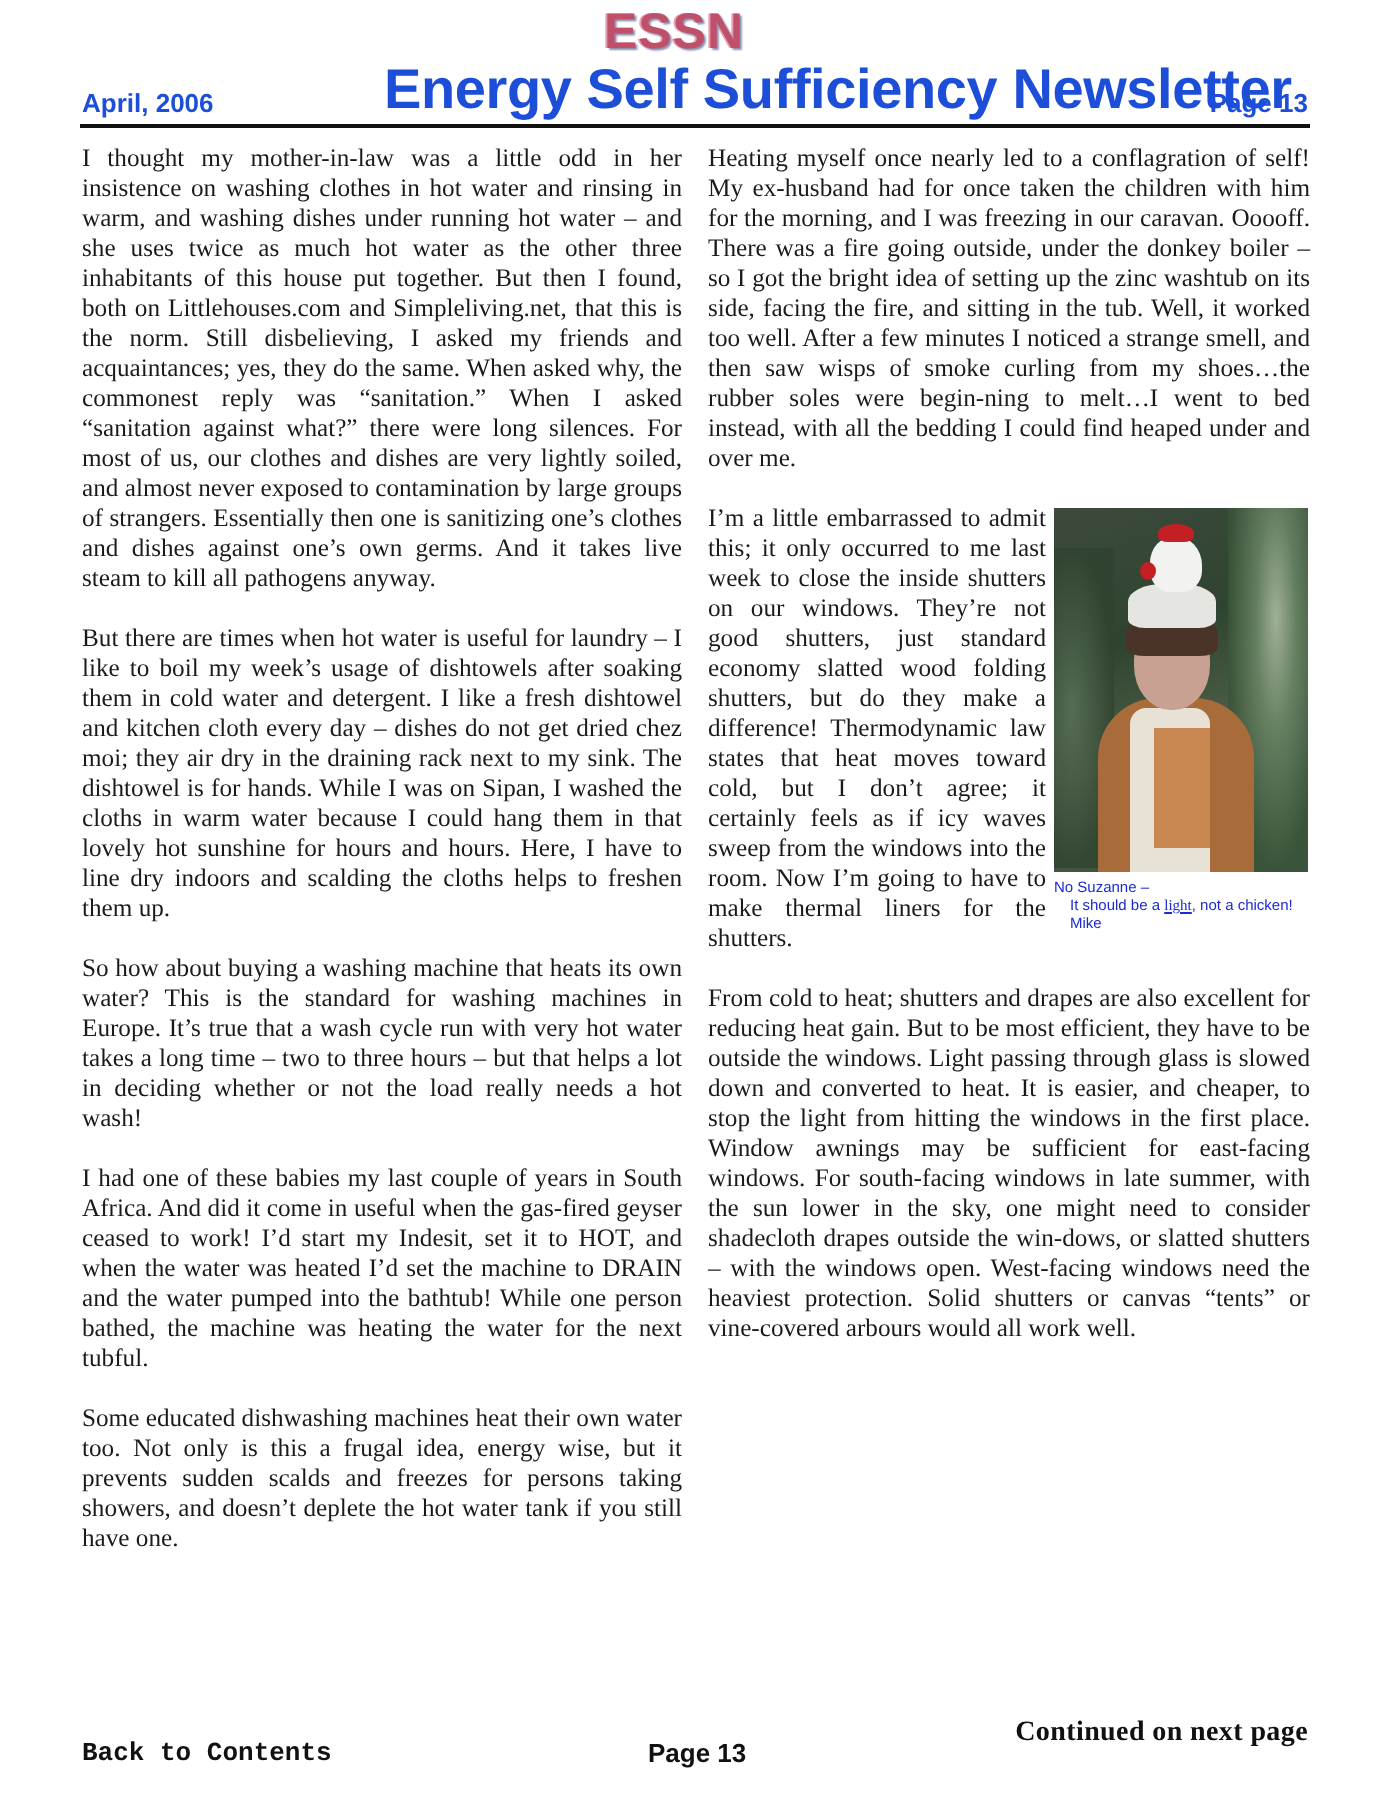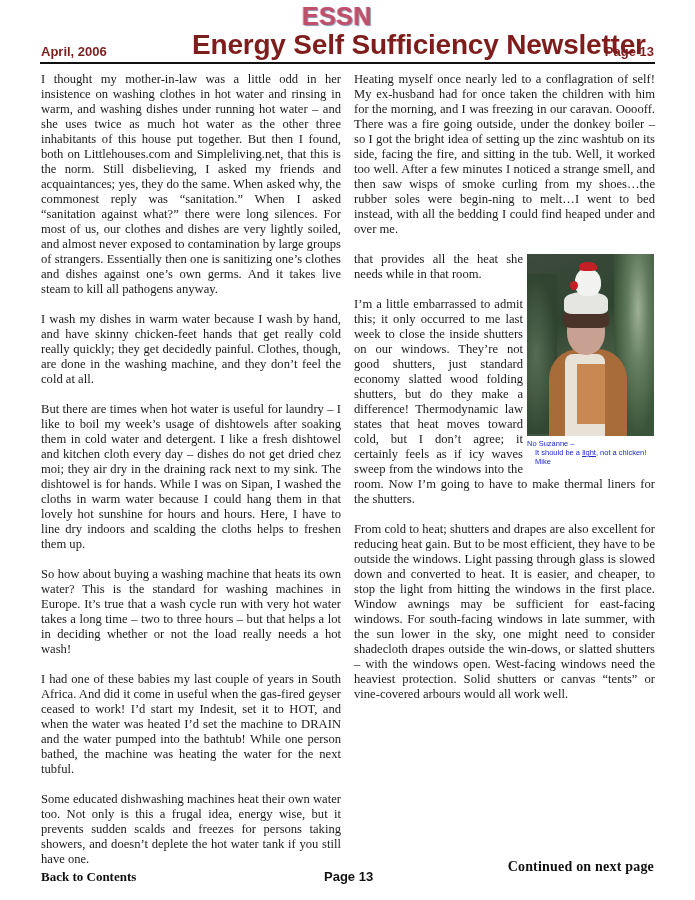--- a/index.html
+++ b/index.html
@@ -31,21 +31,21 @@
     }
     .header {
       position: absolute;
       left: 40px;
       top: 36px;
       width: 615px;
       height: 26px;
       border-bottom: 2px solid #111;
       font-family: "Liberation Sans", "DejaVu Sans", sans-serif;
       font-weight: bold;
-      color: #7f1d1d;
+      color: #1d4ed8;
     }
     .header .date {
       position: absolute;
       left: 1px;
       bottom: 3px;
       font-size: 13px;
     }
     .header .title {
       position: absolute;
       left: 152px;
@@ -151,37 +151,38 @@
       margin-top: 3px;
       text-align: left;
     }
     .caption .line2 {
       display: block;
       padding-left: 8px;
     }
     .caption .link {
       text-decoration: underline;
       cursor: pointer;
+      font-family: Liberation Serif, serif;
     }
     .continued {
       position: absolute;
       right: 41px;
       top: 849px;
       font-family: Liberation Serif, serif;
       font-weight: bold;
       font-size: 14px;
       letter-spacing: 0.2px;
       color: #111;
       margin-top: 10px;
     }
     .footer-back {
       position: absolute;
       left: 41px;
       top: 869px;
-      font-family: Liberation Serif, serif;
+      font-family: Liberation Mono, monospace;
       font-weight: bold;
       font-size: 13px;
       color: #111;
       cursor: pointer;
     }
     .footer-page {
       position: absolute;
       left: 324px;
       top: 869px;
       font-family: "Liberation Sans", "DejaVu Sans", sans-serif;
@@ -196,21 +197,20 @@
 <div class="logo">ESSN</div>
 
 <div class="header">
   <span class="date">April, 2006</span>
   <span class="title">Energy Self Sufficiency Newsletter</span>
   <span class="page">Page 13</span>
 </div>
 
 <div class="col col-left">
   <p>I thought my mother-in-law was a little odd in her insistence on washing clothes in hot water and rinsing in warm, and washing dishes under running hot water – and she uses twice as much hot water as the other three inhabitants of this house put together. But then I found, both on Littlehouses.com and Simpleliving.net, that this is the norm. Still disbelieving, I asked my friends and acquaintances; yes, they do the same. When asked why, the commonest reply was “sanitation.” When I asked “sanitation against what?” there were long silences. For most of us, our clothes and dishes are very lightly soiled, and almost never exposed to contamination by large groups of strangers. Essentially then one is sanitizing one’s clothes and dishes against one’s own germs. And it takes live steam to kill all pathogens anyway.</p>
-  <p>I wash my dishes in warm water because I wash by hand, and have skinny chicken-feet hands that get really cold really quickly; they get decidedly painful. Clothes, though, are done in the washing machine, and they don’t feel the cold at all.</p>
   <p>But there are times when hot water is useful for laundry – I like to boil my week’s usage of dishtowels after soaking them in cold water and detergent. I like a fresh dishtowel and kitchen cloth every day – dishes do not get dried chez moi; they air dry in the draining rack next to my sink. The dishtowel is for hands. While I was on Sipan, I washed the cloths in warm water because I could hang them in that lovely hot sunshine for hours and hours. Here, I have to line dry indoors and scalding the cloths helps to freshen them up.</p>
   <p>So how about buying a washing machine that heats its own water? This is the standard for washing machines in Europe. It’s true that a wash cycle run with very hot water takes a long time – two to three hours – but that helps a lot in deciding whether or not the load really needs a hot wash!</p>
   <p>I had one of these babies my last couple of years in South Africa. And did it come in useful when the gas-fired geyser ceased to work! I’d start my Indesit, set it to HOT, and when the water was heated I’d set the machine to DRAIN and the water pumped into the bathtub! While one person bathed, the machine was heating the water for the next tubful.</p>
   <p>Some educated dishwashing machines heat their own water too.  Not only is this a frugal idea, energy wise, but it prevents sudden scalds and freezes for persons taking showers, and doesn’t deplete the hot water tank if you still have one.</p>
 </div>
 
 <div class="col col-right">
   <p>Heating myself once nearly led to a conflagration of self! My ex-husband had for once taken the children with him for the morning, and I was freezing in our caravan. Ooooff. There was a fire going outside, under the donkey boiler – so I got the bright idea of setting up the zinc washtub on its side, facing the fire, and sitting in the tub. Well, it worked too well. After a few minutes I noticed a strange smell, and then saw wisps of smoke curling from my shoes…the rubber soles were begin-ning to melt…I went to bed instead, with all the bedding I could find heaped under and over me.</p>
   <div class="photo-block">
     <div class="photo" title="Woman wearing a chicken hat in front of foliage">
@@ -224,21 +224,20 @@
       <div class="hat"></div>
       <div class="chicken"></div>
       <div class="comb"></div>
       <div class="wattle"></div>
     </div>
     <div class="caption">
       <span>No Suzanne –</span>
       <span class="line2"><span>It should be a </span><span class="link">light</span><span>, not a chicken!  Mike</span></span>
     </div>
   </div>
-  <p>that provides all the heat she needs while in that room.</p>
   <p>I’m a little embarrassed to admit this; it only occurred to me last week to close the inside shutters on our windows. They’re not good shutters, just standard economy slatted wood folding shutters, but do they make a difference! Thermodynamic law states that heat moves toward cold, but I don’t agree; it certainly feels as if icy waves sweep from the windows into the room. Now I’m going to have to make thermal liners for the shutters.</p>
   <p>From cold to heat; shutters and drapes are also excellent for reducing heat gain. But to be most efficient, they have to be outside the windows. Light passing through glass is slowed down and converted to heat. It is easier, and cheaper, to stop the light from hitting the windows in the first place. Window awnings may be sufficient for east-facing windows. For south-facing windows in late summer, with the sun lower in the sky, one might need to consider shadecloth drapes outside the win-dows, or slatted shutters – with the windows open. West-facing windows need the heaviest protection. Solid shutters or canvas “tents” or vine-covered arbours would all work well.</p>
 </div>
 
 <div class="continued">Continued on next page</div>
 
 <div class="footer-back">Back to Contents</div>
 <div class="footer-page">Page 13</div>
 
 </body></html>

